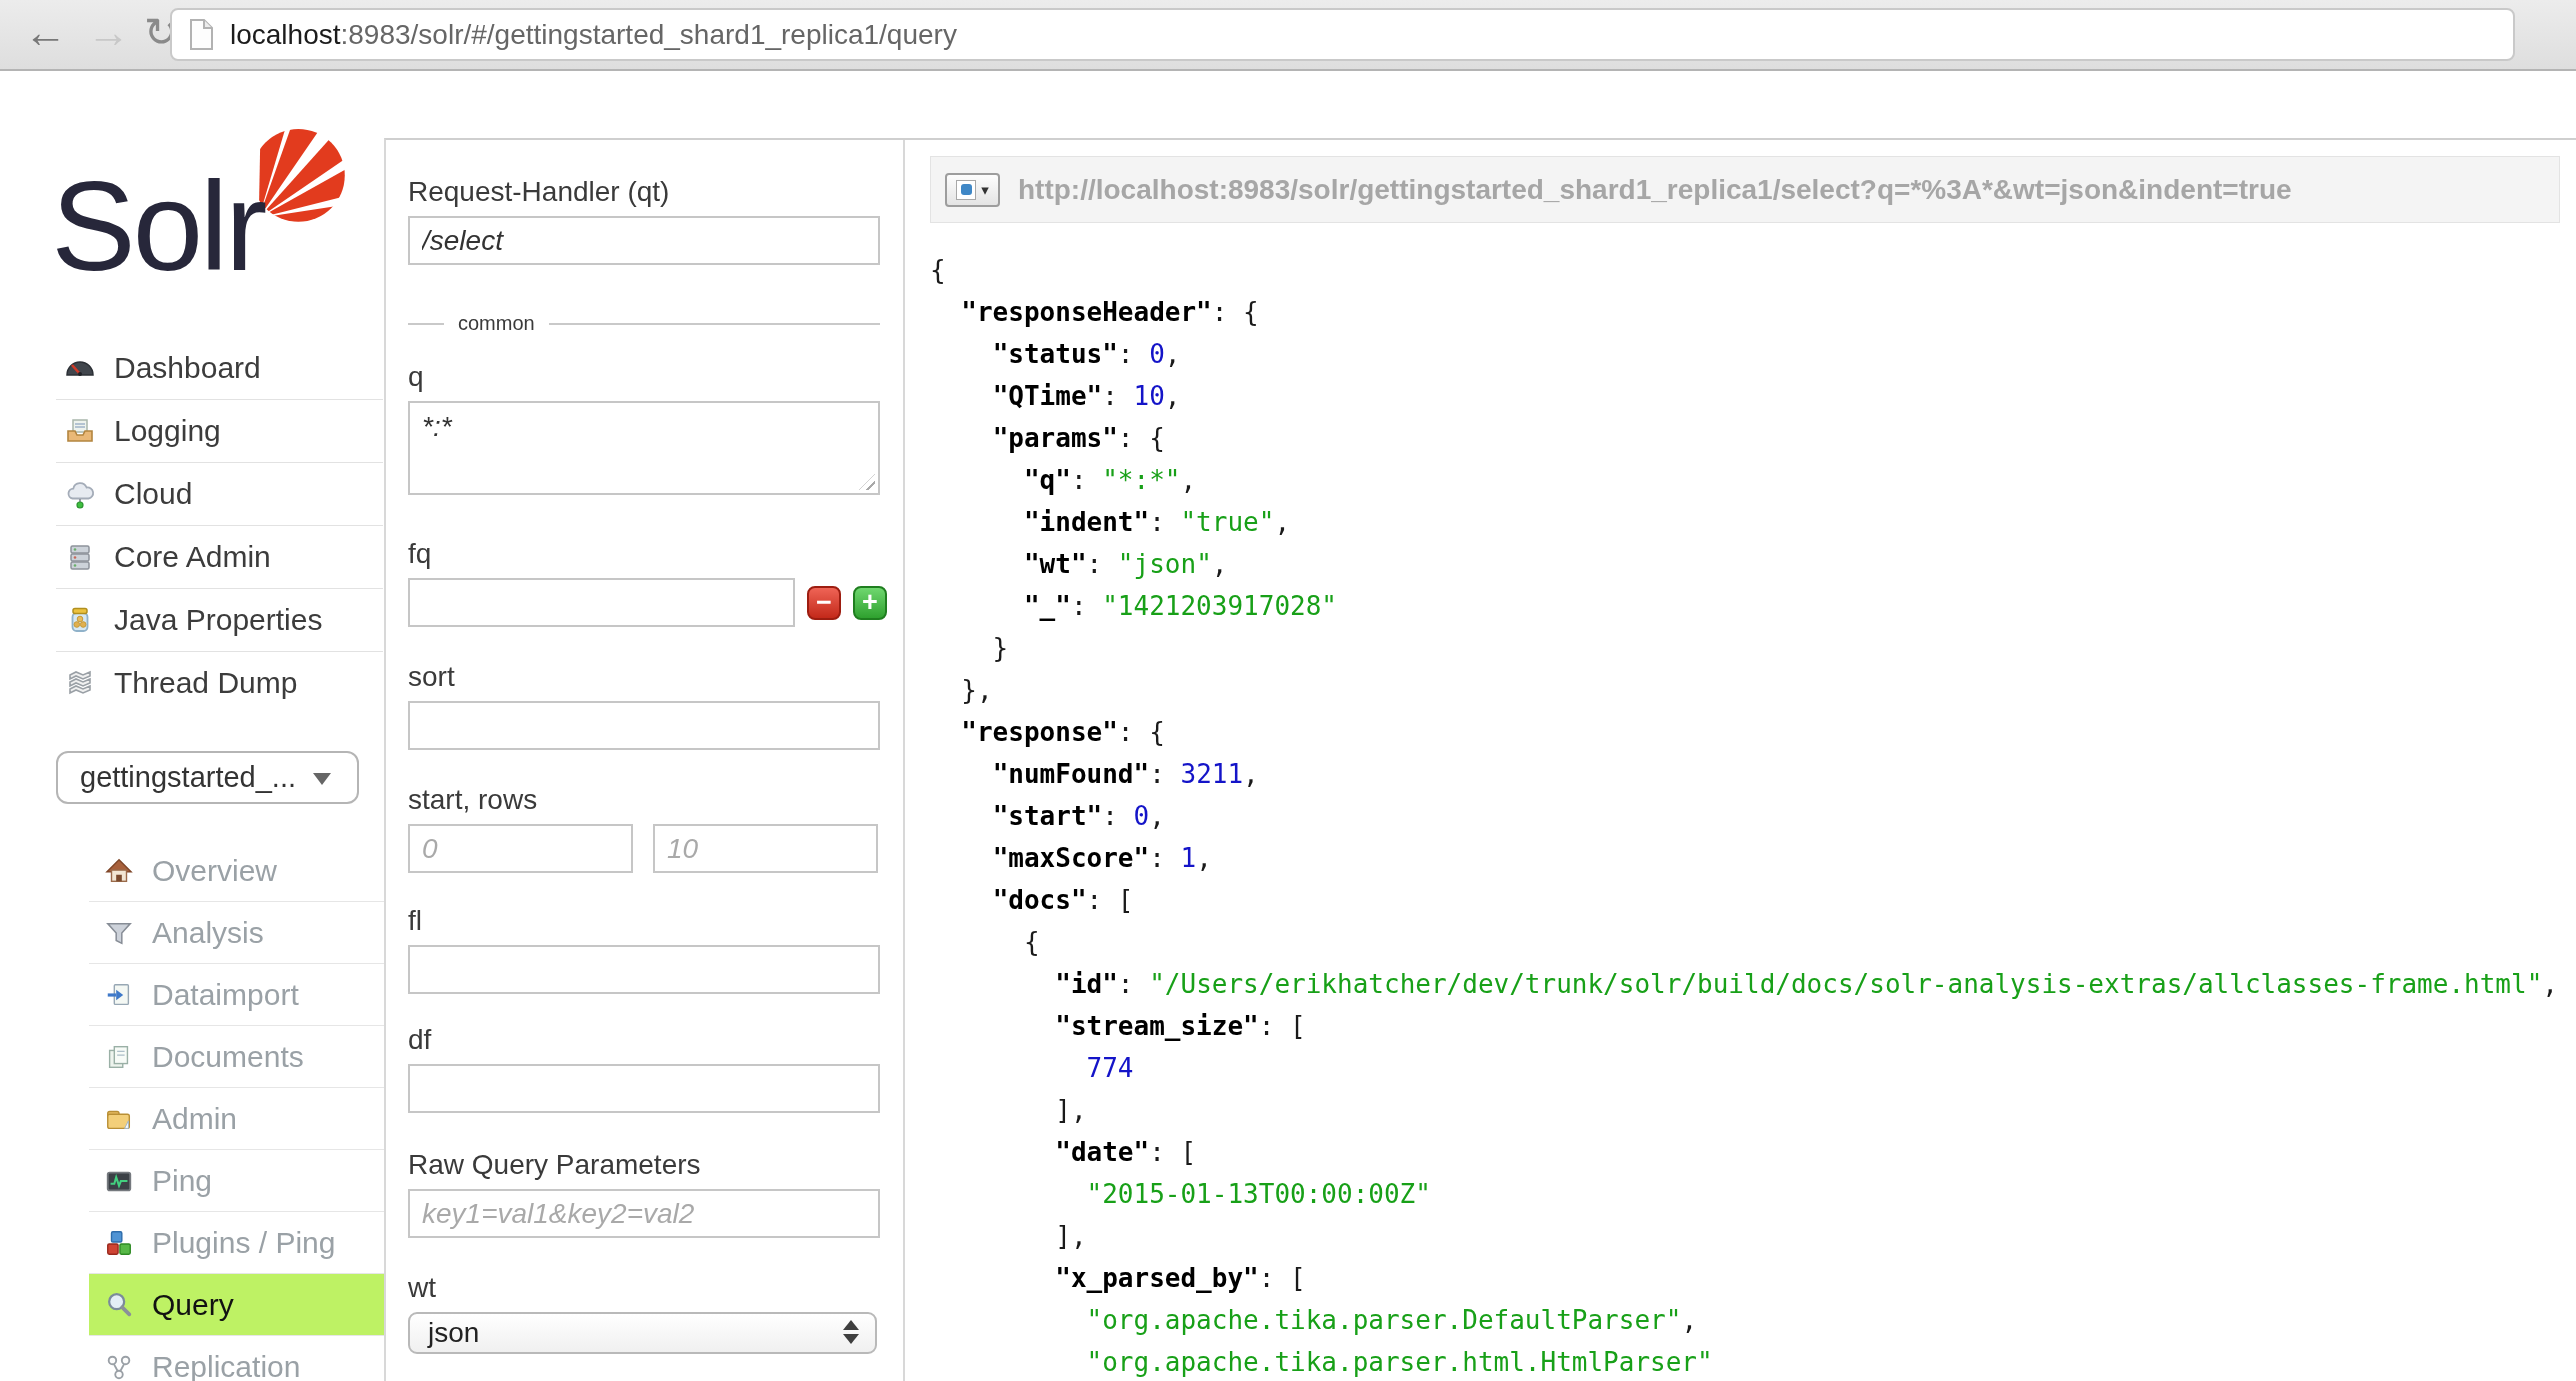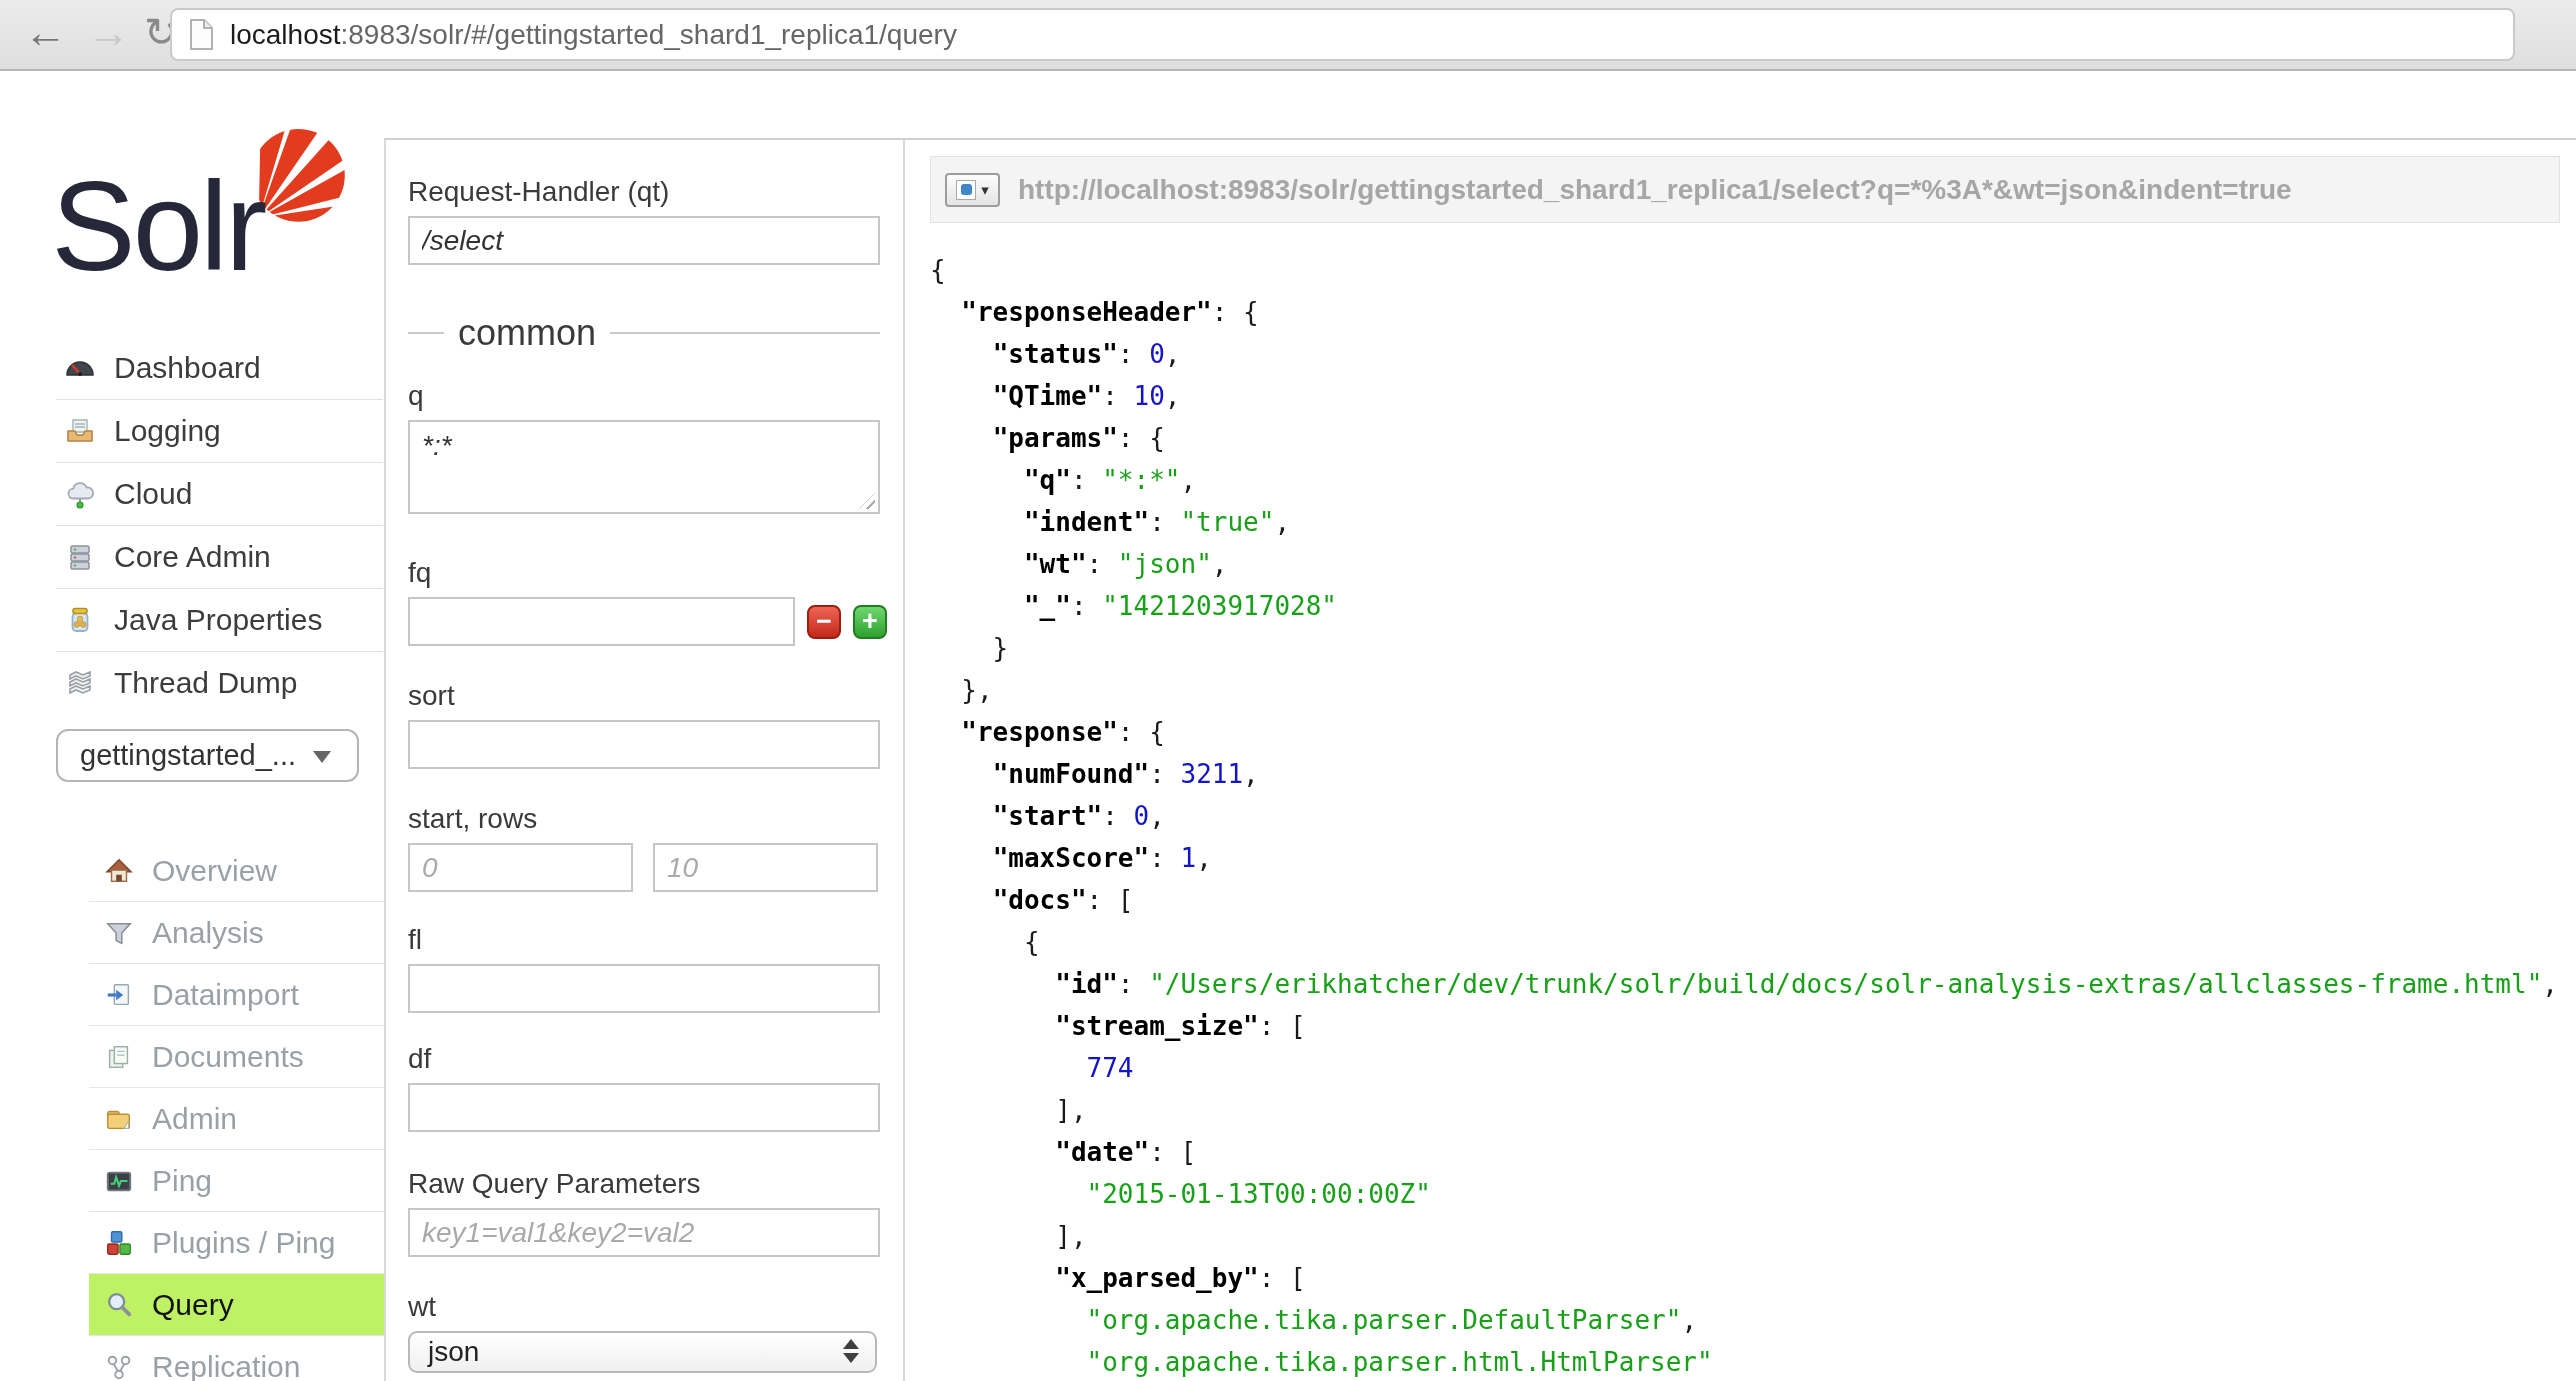--- a/index.html
+++ b/index.html
@@ -28,21 +28,21 @@
   .form-col{position:absolute;left:0;top:0;width:519px;bottom:0;border-right:2px solid #d8d8d8;
     padding:0 0 0 22px;box-sizing:border-box;}
   .out-col{position:absolute;left:521px;top:0;right:0;bottom:0;}
 
   
   .logo{position:absolute;left:51px;top:53px;}
   .nav-list{position:absolute;left:56px;top:266px;width:327px;list-style:none;margin:0;padding:0;}
   .nav-list li{height:62px;display:flex;align-items:center;font-size:30px;color:#3c3c3c;cursor:pointer;}
   .nav-list li + li{border-top:1px solid #e2e2e2;}
   .nav-list .ic{width:34px;margin:0 16px 0 8px;display:flex;flex:0 0 auto;}
-  .core-sel{position:absolute;left:56px;top:658px;width:299px;height:49px;border:2px solid #b5b5b5;
+  .core-sel{position:absolute;left:56px;top:680px;width:299px;height:49px;border:2px solid #b5b5b5;
     border-radius:12px;background:#fff;display:flex;align-items:center;cursor:pointer;}
   .core-sel .val{margin-left:22px;font-size:29px;color:#333;}
   .core-caret{position:absolute;right:26px;top:20px;width:0;height:0;
     border-left:9px solid transparent;border-right:9px solid transparent;border-top:12px solid #666;}
   .sub-list{position:absolute;left:89px;top:769px;width:295px;list-style:none;margin:0;padding:0;}
   .sub-list li{height:61px;display:flex;align-items:center;font-size:30px;color:#9aa1a6;cursor:pointer;}
   .sub-list li + li{border-top:1px solid #e6e6e6;}
   .sub-list .ic{width:32px;margin:0 16px 0 15px;display:flex;flex:0 0 auto;}
   .sub-list li.active{background:#bef264;color:#121212;}
 
@@ -52,21 +52,21 @@
     font-family:"Liberation Sans",sans-serif;font-size:28px;color:#333;padding:0 12px;font-style:italic;}
   .fld{height:49px;}
   .fld::placeholder{color:#a9a9a9;opacity:1;}
   .farea{position:relative;height:94px;padding:8px 12px;}
   .rsz{position:absolute;right:3px;bottom:3px;width:16px;height:16px;
     background:repeating-linear-gradient(135deg,transparent 0 4px,#a9a9a9 4px 6px);
     clip-path:polygon(100% 0,100% 100%,0 100%);cursor:nwse-resize;}
   .legend{display:flex;align-items:center;width:472px;}
   .legend .dash{width:36px;height:2px;background:#c9c9c9;}
   .legend .line{flex:1;height:2px;background:#c9c9c9;}
-  .legend .txt{margin:0 14px;font-size:36px;color:#3a3a3a;}
+  .legend .txt{margin:0 14px;font-size:20px;color:#3a3a3a;}
   .fq-row{display:flex;align-items:center;}
   .fq-row .fld{width:387px;}
   .mini-btn{width:34px;height:34px;border-radius:8px;margin-left:12px;color:#fff;
     font-size:27px;font-weight:bold;display:flex;align-items:center;justify-content:center;
     box-sizing:border-box;cursor:pointer;}
   .mb-minus{background:linear-gradient(#ef6456,#c3291a);border:2px solid #9d1d10;}
   .mb-plus{background:linear-gradient(#6fd76f,#2fa12f);border:2px solid #1f7e1f;}
   .sr-row{display:flex;}
   .sr-row .fld{width:225px;}
   .sr-row .fld + .fld{margin-left:20px;}

